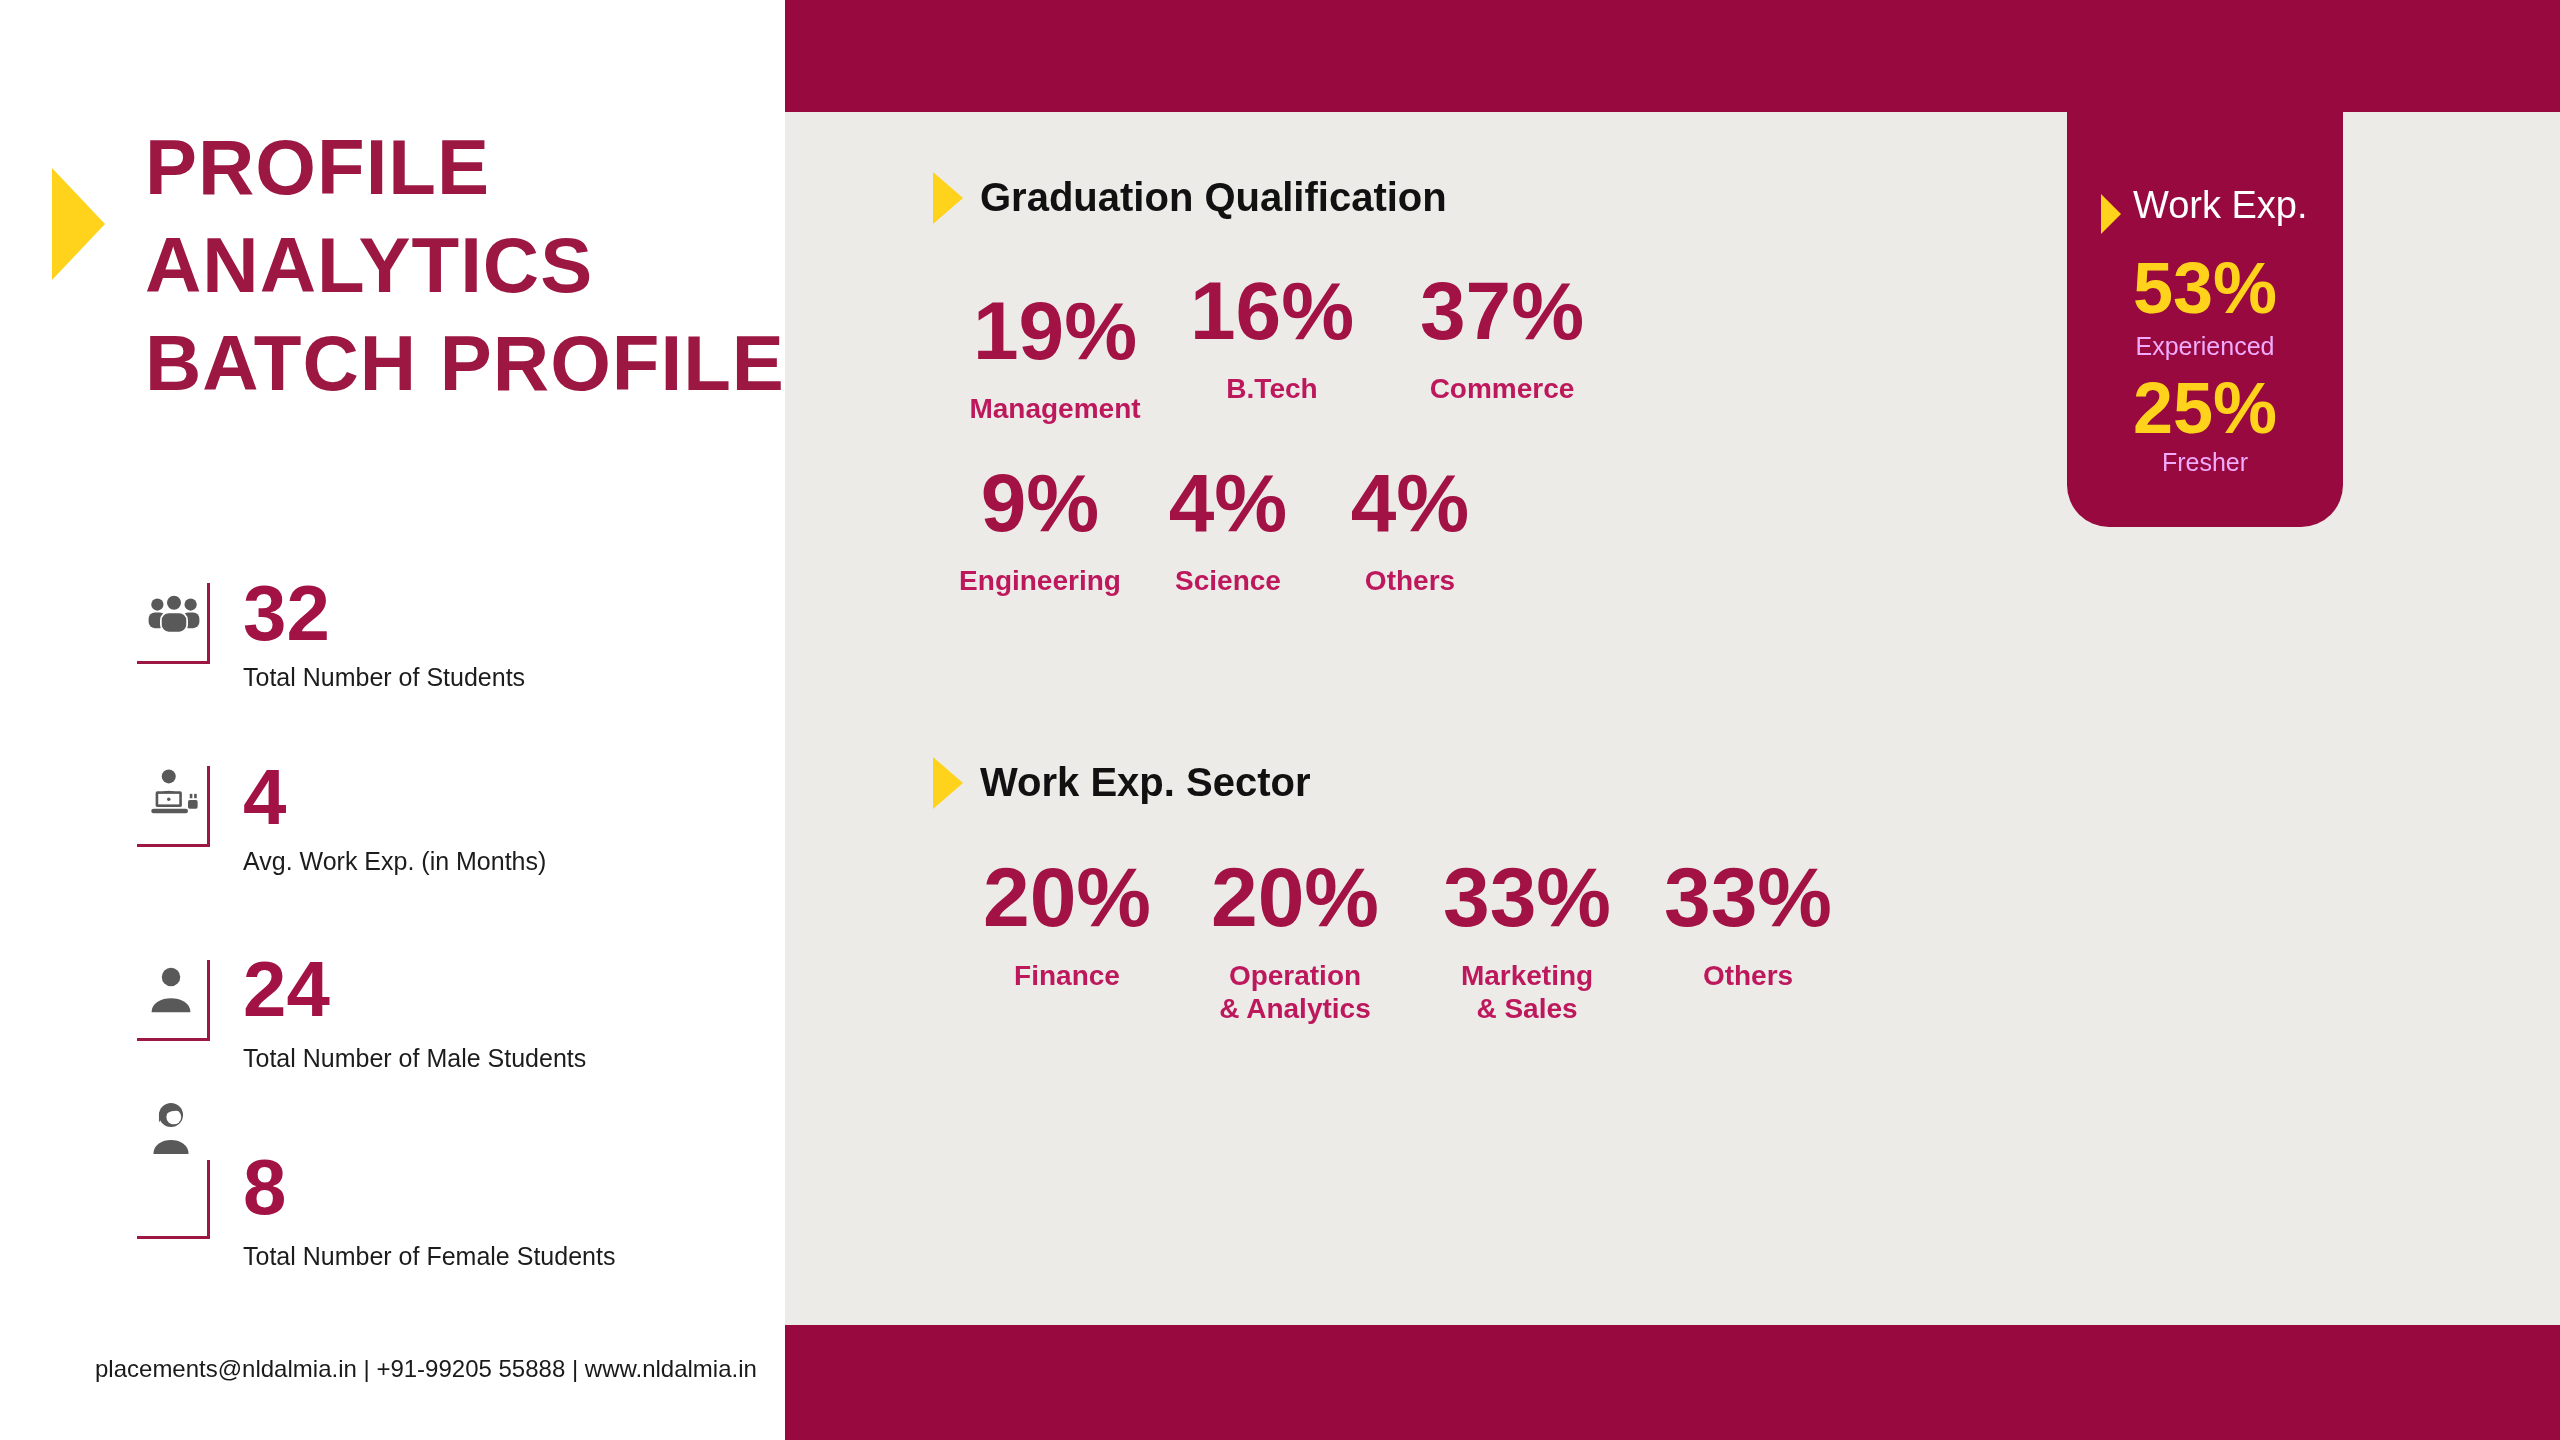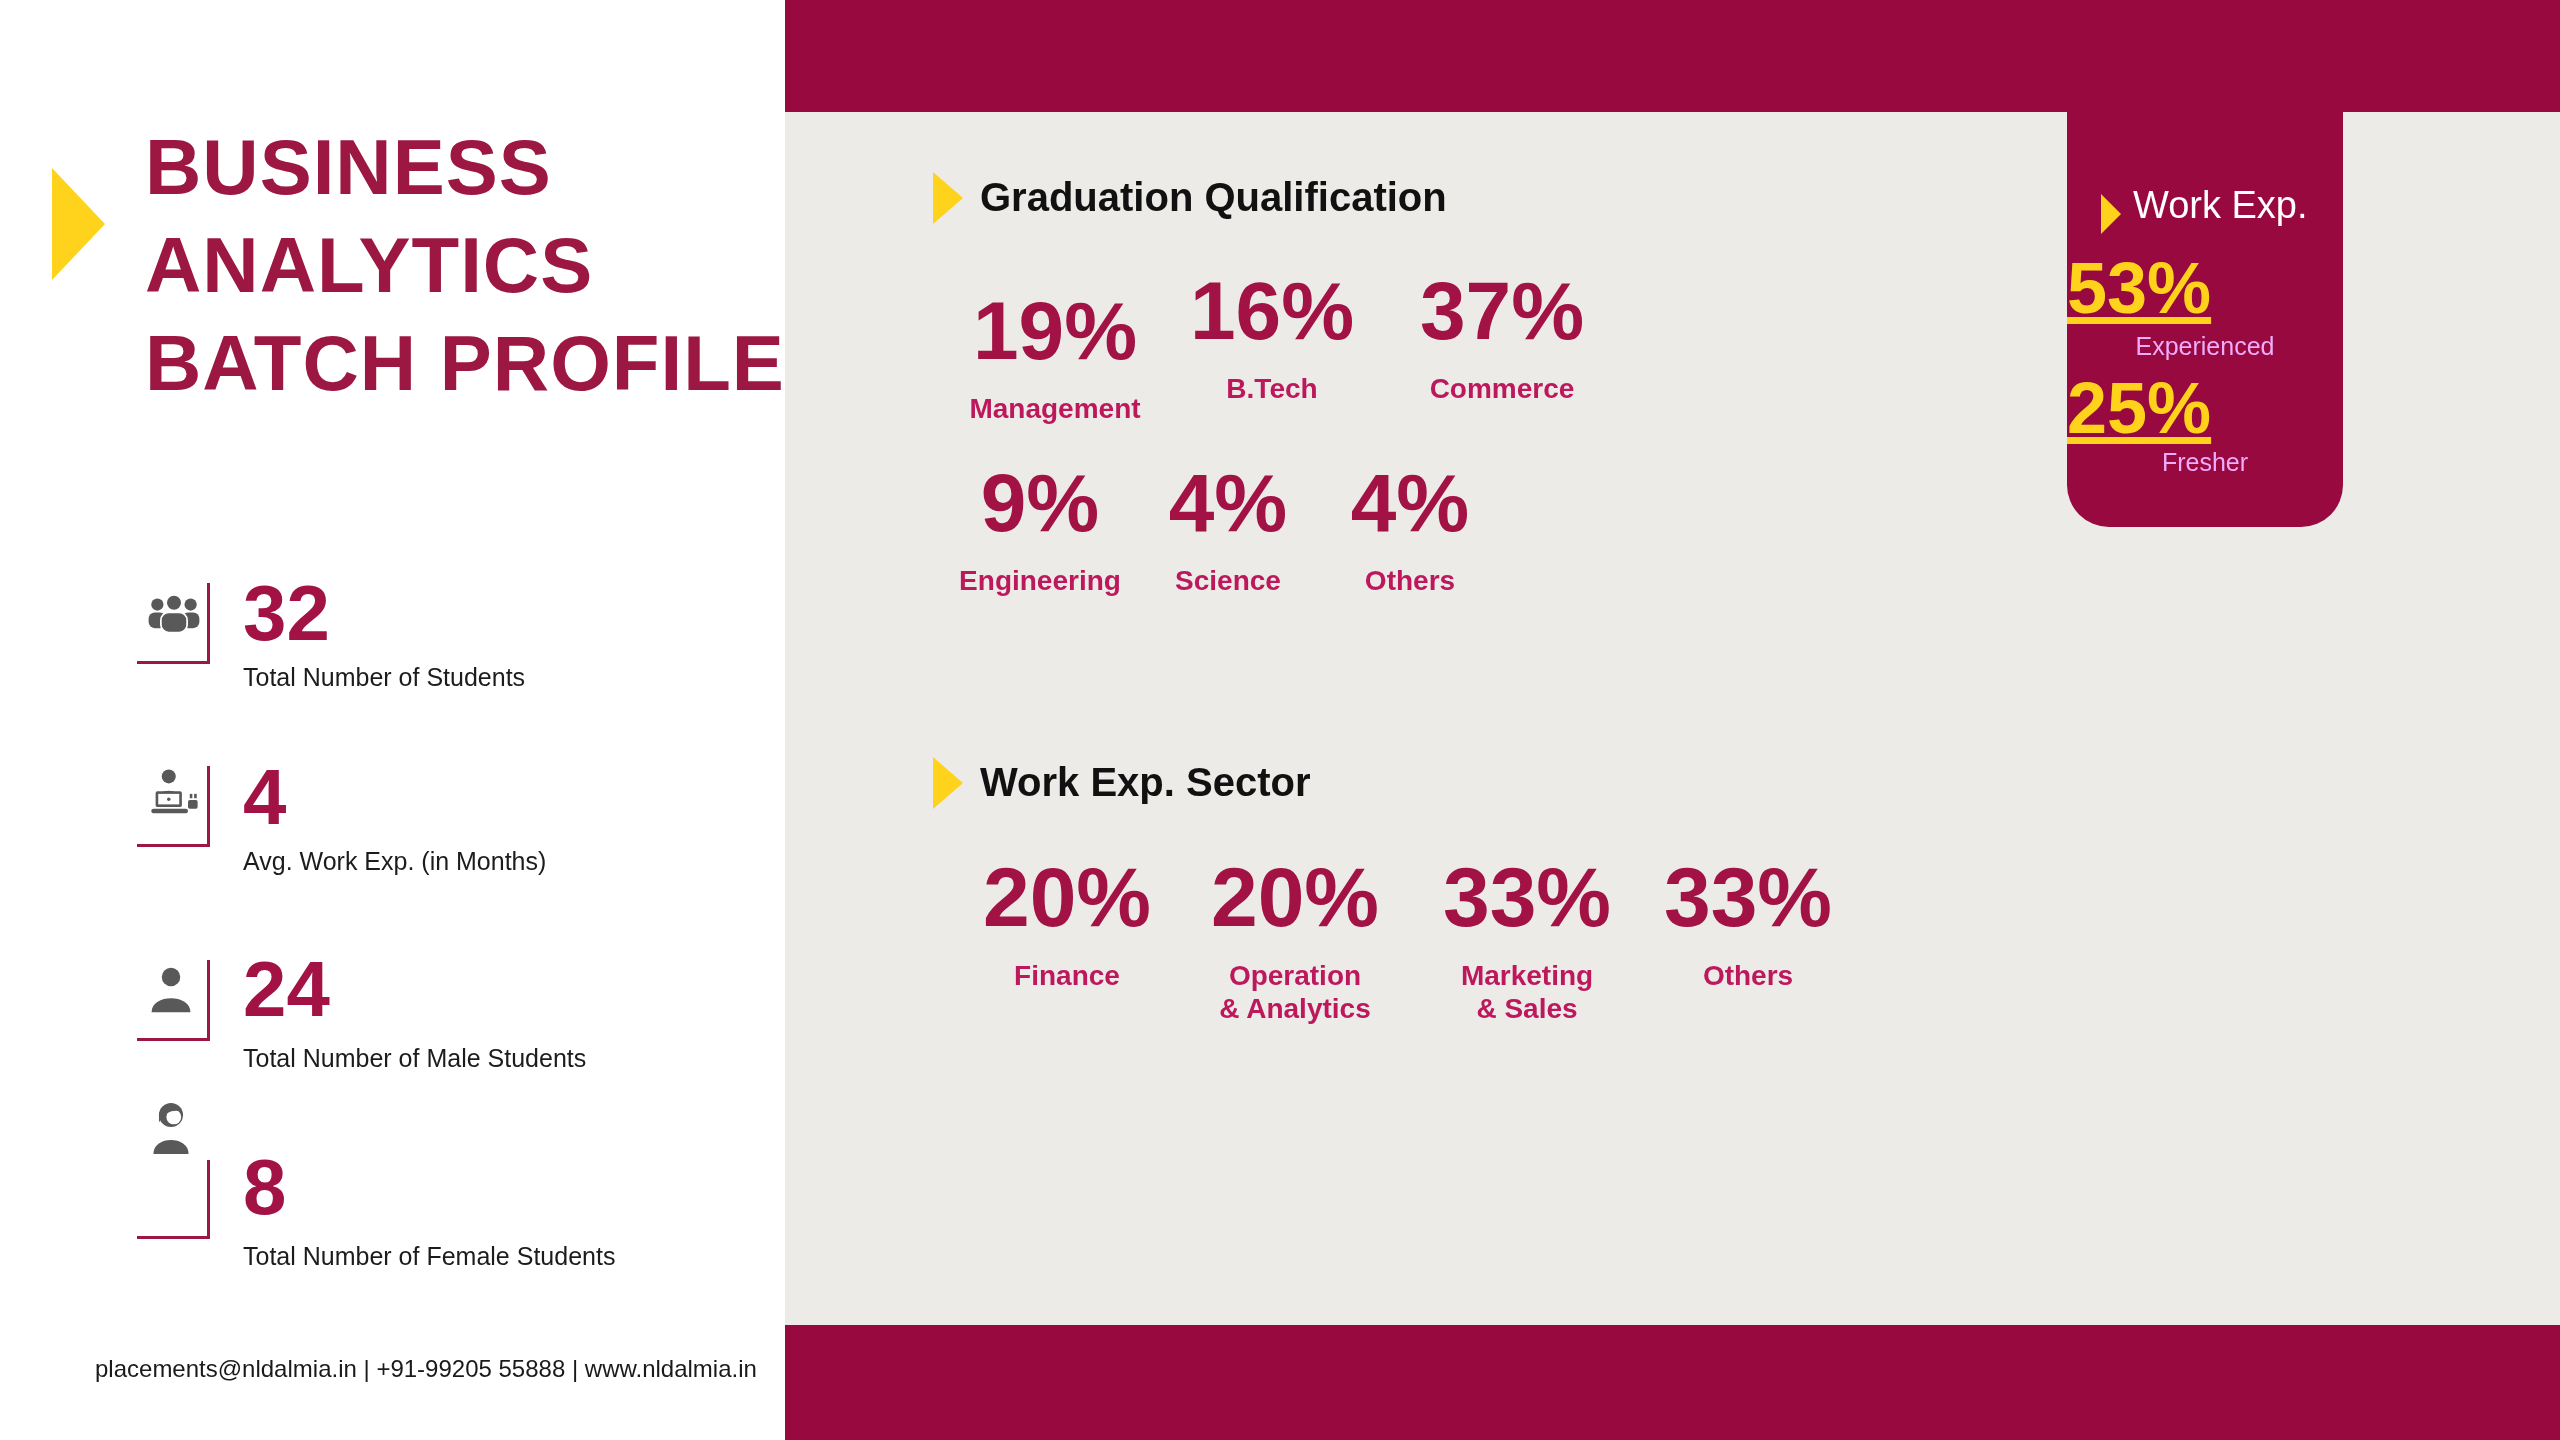--- a/index.html
+++ b/index.html
@@ -29,38 +29,38 @@
   .pct{position:absolute;transform:translateX(-50%);text-align:center;}
   .pct-val{font-size:82px;font-weight:700;color:#A21244;line-height:1;white-space:nowrap;}
   .pct-lbl{margin-top:20px;font-size:28px;font-weight:700;color:#be185d;line-height:33px;white-space:pre-line;}
   .sector .pct-val{font-size:84px;}
   
   .exp-card{position:absolute;left:2067px;top:0;width:276px;height:527px;background:#98093F;
     border-radius:0 0 42px 42px;z-index:5;}
   .exp-head-arrow{position:absolute;left:34px;top:194px;width:20px;height:40px;background:#FFD21C;
     clip-path:polygon(0 0,100% 50%,0 100%);}
   .exp-heading{position:absolute;left:66px;top:184px;font-size:38px;font-weight:400;color:#ffffff;margin:0;white-space:nowrap;}
-  .exp-val{position:absolute;left:0;width:100%;font-size:72px;font-weight:700;color:#FFD21C;line-height:1;text-decoration:underline;}
+  .exp-val{position:absolute;left:0;width:100%;text-align:center;font-size:72px;font-weight:700;color:#FFD21C;line-height:1;}
   .exp-lbl{position:absolute;left:0;width:100%;text-align:center;font-size:25px;color:#f0abfc;}
   .exp-val.v1{top:252px;} .exp-lbl.l1{top:332px;}
   .exp-val.v2{top:372px;} .exp-lbl.l2{top:448px;}
   
   .footer{position:absolute;left:95px;top:1355px;font-size:24px;color:#1a1a1a;}
 </style>
 </head>
 <body>
 
 <div id="canvas">
 
   <div class="top-band"></div>
   <div class="gray-panel"></div>
   <div class="bottom-band"></div>
 
   <div class="title-arrow"></div>
-  <h1 class="title"><span>BUSINESS</span><br><span>ANALYTICS</span><br><span>BATCH PROFILE</span></h1>
+  <h1 class="title"><span>PROFILE</span><br><span>ANALYTICS</span><br><span>BATCH PROFILE</span></h1>
 
   <div class="stat-bracket" style="top:583px;height:78px;"></div>
   <div class="stat-icon" style="top:590px;">
     <svg width="56" height="50" viewBox="0 0 64 48" fill="#595959">
       <circle cx="13" cy="12" r="7"></circle>
         <circle cx="51" cy="12" r="7"></circle>
       <rect x="3" y="21" width="20" height="18" rx="7"></rect>
         <rect x="41" y="21" width="20" height="18" rx="7"></rect>
       <circle cx="32" cy="10" r="9" stroke="#ffffff" stroke-width="2"></circle>
       <rect x="17" y="21" width="30" height="23" rx="9" stroke="#ffffff" stroke-width="2"></rect>

